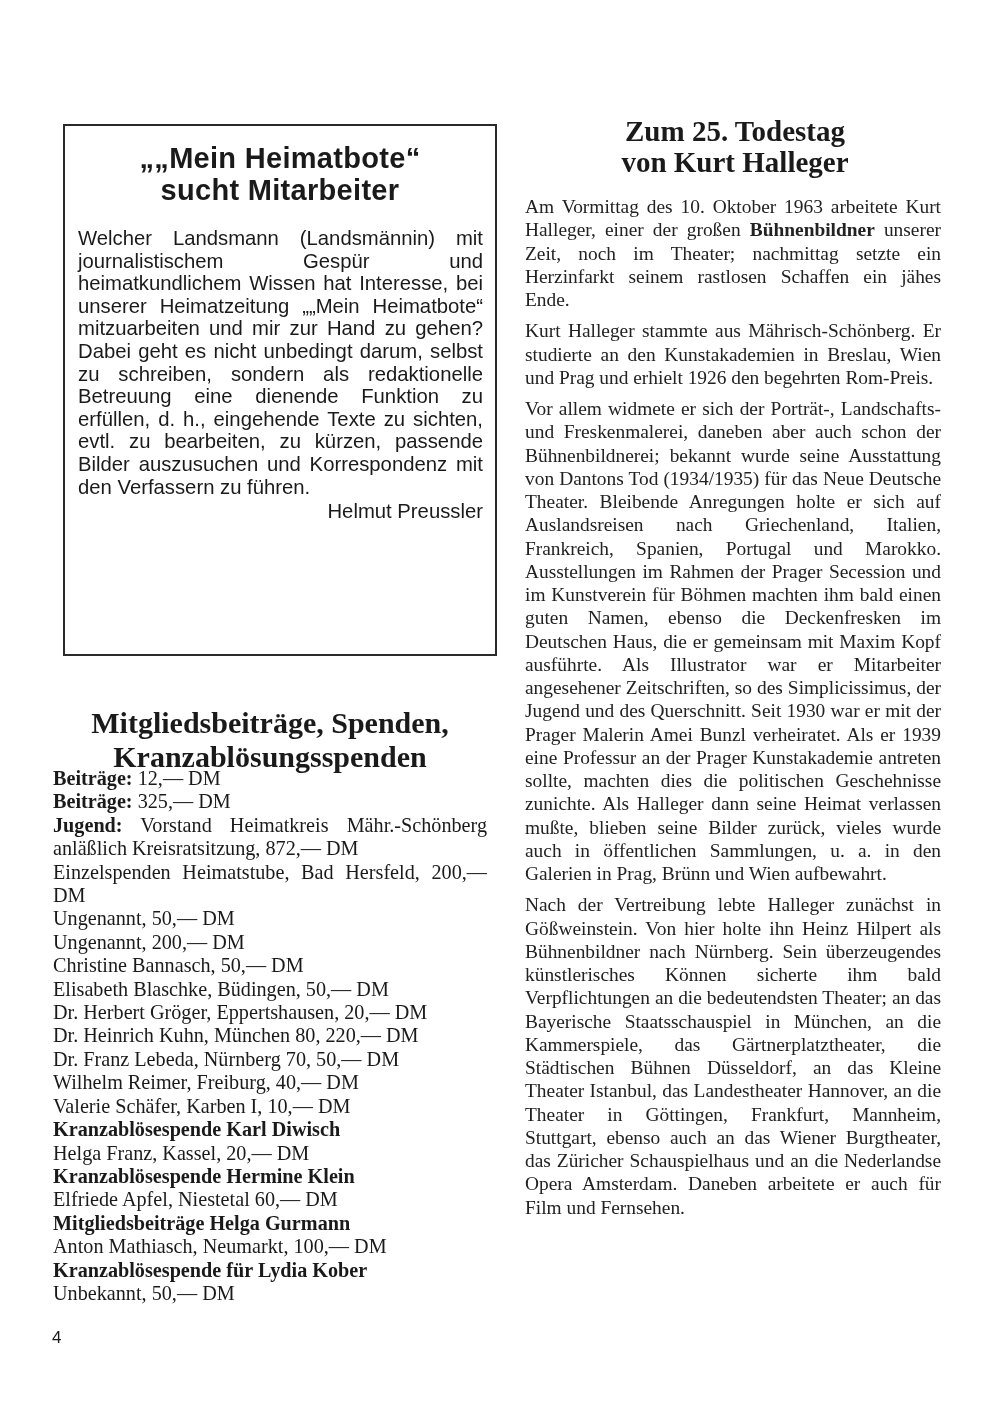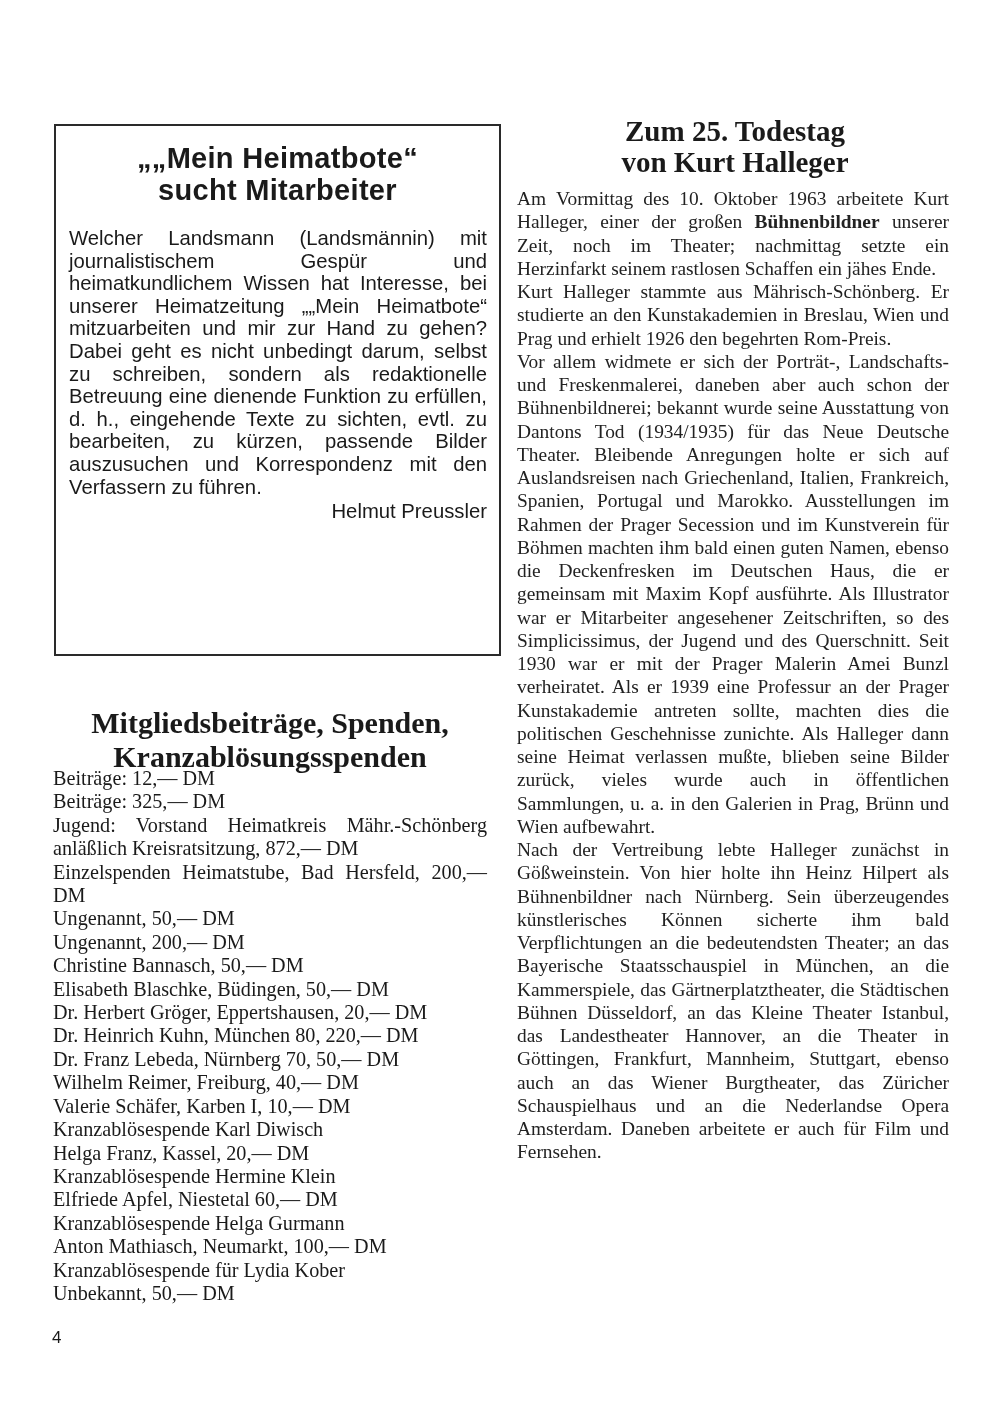--- a/index.html
+++ b/index.html
@@ -1,19 +1,19 @@
 <!DOCTYPE html>
 <html><head>
 <meta charset="utf-8">
 <style>
   html, body { margin: 0; padding: 0; background: #ffffff; }
   body { width: 1000px; height: 1413px; position: relative; overflow: hidden; color: #1a1a1a; }
   .box {
-    position: absolute; left: 54px; top: 124px; width: 430px; height: 528px;
-    border: 2px solid #2a2a2a; box-sizing: content-box; padding-left: 13px;
+    position: absolute; left: 63px; top: 124px; width: 430px; height: 528px;
+    border: 2px solid #2a2a2a; box-sizing: content-box;
   }
   .box-title {
     position: absolute; left: 0; right: 0; top: 16px;
     font-family: "Liberation Sans", sans-serif; font-weight: bold;
     font-size: 29px; line-height: 32px; text-align: center; letter-spacing: 0.3px;
   }
   .box-body {
     position: absolute; left: 13px; right: 12px; top: 101px;
     font-family: "Liberation Sans", sans-serif; font-size: 20.3px; line-height: 22.6px;
     text-align: justify;
@@ -24,32 +24,32 @@
     position: absolute; left: 53px; width: 434px; top: 684px;
     font-family: "Liberation Serif", serif; font-weight: bold;
     font-size: 30px; line-height: 34px; text-align: center; margin-top: 22px;
   }
   .donations {
     position: absolute; left: 53px; width: 434px; top: 767px;
     font-family: "Liberation Serif", serif; font-size: 20.2px; line-height: 23.4px;
   }
   .donations div { white-space: nowrap; }
   .donations .wrap { white-space: normal; text-align: justify; }
-  .donations b { font-weight: normal; }
+  .donations b { font-weight: bold; }
   .right-title {
     position: absolute; left: 505px; width: 460px; top: 116px;
     font-family: "Liberation Serif", serif; font-weight: bold;
     font-size: 29px; line-height: 31px; text-align: center;
   }
   .right-body {
     position: absolute; left: 517px; width: 432px; top: 187px;
     font-family: "Liberation Serif", serif; font-size: 19.4px; line-height: 23.25px;
     text-align: justify; color: #222;
   }
-  .right-body p { margin: 0; }
+  .right-body p { margin: 8px; }
   .page-number {
     position: absolute; left: 52px; top: 1328px;
     font-family: "Liberation Sans", sans-serif; font-size: 17px;
   }
 </style>
 </head>
 <body>
 
 <div class="box">
   <div class="box-title">
@@ -77,21 +77,21 @@
     <div><span>Elisabeth Blaschke, Büdingen, 50,— DM</span></div>
     <div><span>Dr. Herbert Gröger, Eppertshausen, 20,— DM</span></div>
     <div><span>Dr. Heinrich Kuhn, München 80, 220,— DM</span></div>
     <div><span>Dr. Franz Lebeda, Nürnberg 70, 50,— DM</span></div>
     <div><span>Wilhelm Reimer, Freiburg, 40,— DM</span></div>
     <div><span>Valerie Schäfer, Karben I, 10,— DM</span></div>
     <div><b>Kranzablösespende Karl Diwisch</b></div>
     <div><span>Helga Franz, Kassel, 20,— DM</span></div>
     <div><b>Kranzablösespende Hermine Klein</b></div>
     <div><span>Elfriede Apfel, Niestetal 60,— DM</span></div>
-    <div><b>Kranzablösespende Helga Gurmann</b></div>
+    <div><b>Mitgliedsbeiträge Helga Gurmann</b></div>
     <div><span>Anton Mathiasch, Neumarkt, 100,— DM</span></div>
     <div><b>Kranzablösespende für Lydia Kober</b></div>
     <div><span>Unbekannt, 50,— DM</span></div>
   </div>
 
 <div class="right-title">
   <div>Zum 25. Todestag</div>
   <div>von Kurt Halleger</div>
 </div>
 <div class="right-body">

